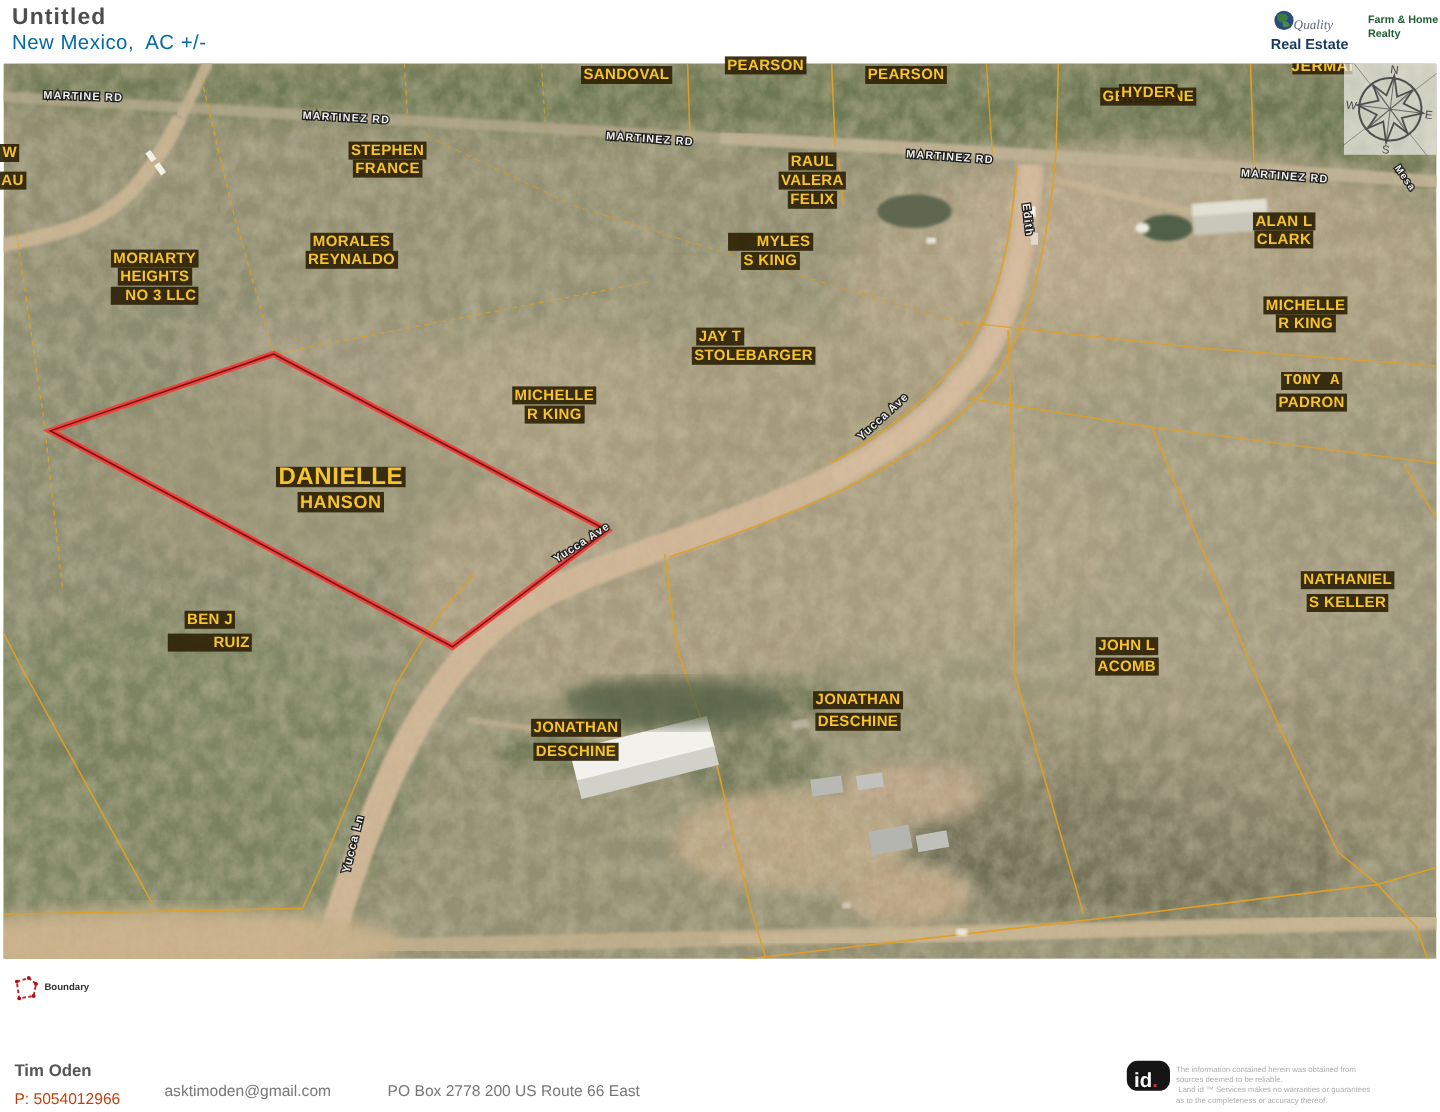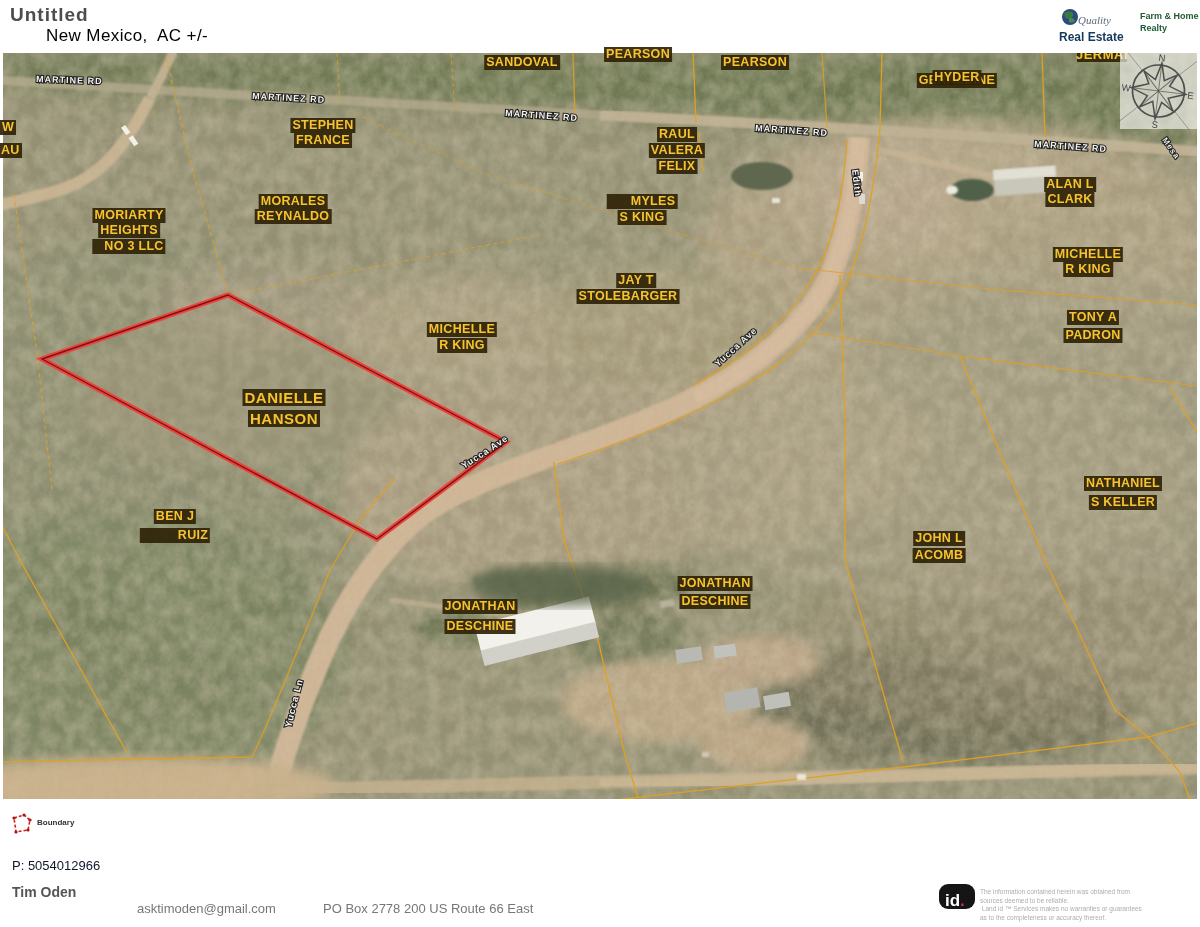--- a/index.html
+++ b/index.html
@@ -6,21 +6,21 @@
   body{font-family:"Liberation Sans",sans-serif;position:relative;}
   .pl{position:absolute;transform:translateX(-50%);white-space:nowrap;
       font:700 12.5px "Liberation Sans",sans-serif;letter-spacing:.3px;
       color:#f7c32e;background:rgba(47,35,7,.92);padding:0 2px;line-height:15px;}
 </style>
 </head>
 <body>
 
 <div style="position:absolute;left:10px;top:4px;font:700 19px 'Liberation Sans',sans-serif;color:#4d4d4d;letter-spacing:1px;">Untitled</div>
 
-<div style="position:absolute;left:10px;top:26px;font:17px 'Liberation Sans',sans-serif;color:#000000;letter-spacing:.4px;margin-left:36px;">New Mexico,&nbsp; AC +/-</div>
+<div style="position:absolute;left:10px;top:26px;font:17px 'Liberation Sans',sans-serif;color:#0369a1;letter-spacing:.4px;">New Mexico,&nbsp; AC +/-</div>
 
 <div style="position:absolute;left:1056px;top:8px;width:80px;height:40px;">
   <svg width="80" height="40" viewBox="0 0 80 40">
     <circle cx="14" cy="9" r="8" fill="#2b4a7e"></circle>
     <path d="M8,5 Q12,2 16,4 Q19,7 15,10 Q11,12 9,9 Z" fill="#3d7a3f"></path>
     <path d="M13,10 Q17,9 19,13 Q16,16 13,14 Z" fill="#4a8a4a"></path>
     <text x="22" y="16" font-size="11" font-style="italic" fill="#5a6a7a" font-family="Liberation Serif,serif">Quality</text>
     <text x="3" y="33" font-size="12" font-weight="700" fill="#17395c" font-family="Liberation Sans,sans-serif">Real Estate</text>
   </svg>
 </div>
@@ -292,37 +292,37 @@
 <div class="pl" style="left:1070px;top:177px;">ALAN L</div>
 
 <div class="pl" style="left:1070px;top:192px;">CLARK</div>
 
 <div class="pl" style="left:129px;top:208px;">MORIARTY</div>
 
 <div class="pl" style="left:129px;top:223px;">HEIGHTS</div>
 
 <div class="pl" style="left:129px;top:239px;padding-left:12px;">NO 3 LLC</div>
 
-<div class="pl" style="left:636px;top:273px;">JAY T</div>
+<div class="pl" style="left:600px;top:273px;">JAY T</div>
 
 <div class="pl" style="left:628px;top:289px;">STOLEBARGER</div>
 
 <div class="pl" style="left:462px;top:322px;">MICHELLE</div>
 
 <div class="pl" style="left:462px;top:338px;">R KING</div>
 
 <div class="pl" style="left:1088px;top:247px;">MICHELLE</div>
 
 <div class="pl" style="left:1088px;top:262px;">R KING</div>
 
-<div class="pl" style="left:1093px;top:310px;">TONY A</div>
+<div class="pl" style="left:1093px;top:310px;font-family:Liberation Mono, monospace;">TONY A</div>
 
 <div class="pl" style="left:1093px;top:328px;">PADRON</div>
 
-<div class="pl" style="left:284px;top:389px;font-size:15px;line-height:17px;letter-spacing:.5px;">DANIELLE</div>
+<div class="pl" style="left:284px;top:389px;font-size:20px;line-height:17px;letter-spacing:.5px;">DANIELLE</div>
 
 <div class="pl" style="left:284px;top:410px;font-size:15px;line-height:17px;letter-spacing:.5px;">HANSON</div>
 
 <div class="pl" style="left:175px;top:509px;">BEN J</div>
 
 <div class="pl" style="left:175px;top:528px;padding-left:38px;">RUIZ</div>
 
 <div class="pl" style="left:1123px;top:476px;">NATHANIEL</div>
 
 <div class="pl" style="left:1123px;top:495px;">S KELLER</div>
@@ -351,21 +351,21 @@
       <circle cx="22" cy="8" r="1.6"></circle>
       <circle cx="20" cy="18" r="1.6"></circle>
       <circle cx="8" cy="20" r="1.6"></circle>
   </g>
 </svg>
 
 <div style="position:absolute;left:37px;top:818px;font:700 8px 'Liberation Sans',sans-serif;color:#333;">Boundary</div>
 
 <div style="position:absolute;left:12px;top:884px;font:700 14px 'Liberation Sans',sans-serif;color:#555;">Tim Oden</div>
 
-<div style="position:absolute;left:12px;top:858px;font:13px 'Liberation Sans',sans-serif;color:#0f172a;">P: 5054012966</div>
+<div style="position:absolute;left:12px;top:908px;font:13px 'Liberation Sans',sans-serif;color:#c2410c;">P: 5054012966</div>
 
 <div style="position:absolute;left:137px;top:901px;font:13px 'Liberation Sans',sans-serif;color:#777;">asktimoden@gmail.com</div>
 
 <div style="position:absolute;left:323px;top:901px;font:13px 'Liberation Sans',sans-serif;color:#777;">PO Box 2778 200 US Route 66 East</div>
 
 <div style="position:absolute;left:939px;top:884px;width:36px;height:25px;background:#151515;border-radius:9px;">
   <div style="position:absolute;left:6px;top:7px;font:700 17px 'Liberation Sans',sans-serif;color:#fff;">id<span style="color:#c03540;">.</span></div>
 </div>
 
 <div style="position:absolute;left:980px;top:888px;font:6.5px 'Liberation Sans',sans-serif;color:#adadad;line-height:8.5px;">The information contained herein was obtained from<br>sources deemed to be reliable.<br>&nbsp;Land id ™ Services makes no warranties or guarantees<br>as to the completeness or accuracy thereof.</div>

